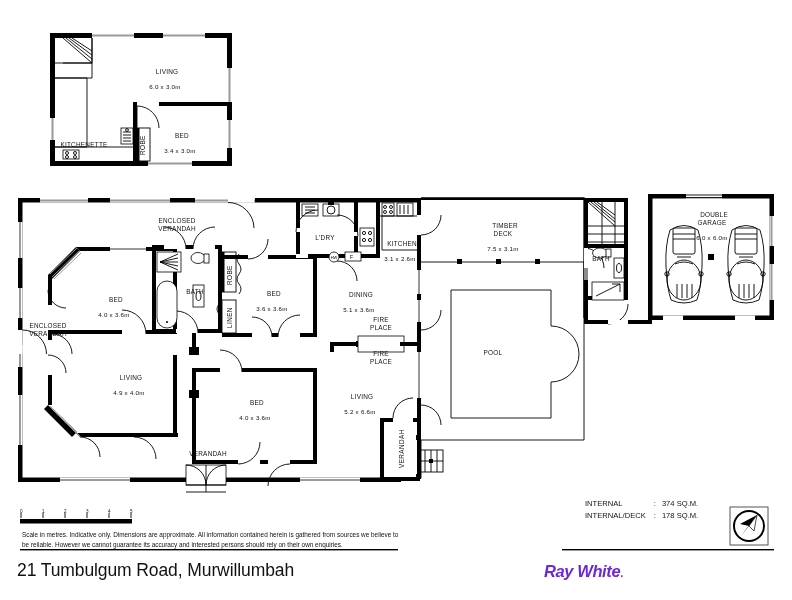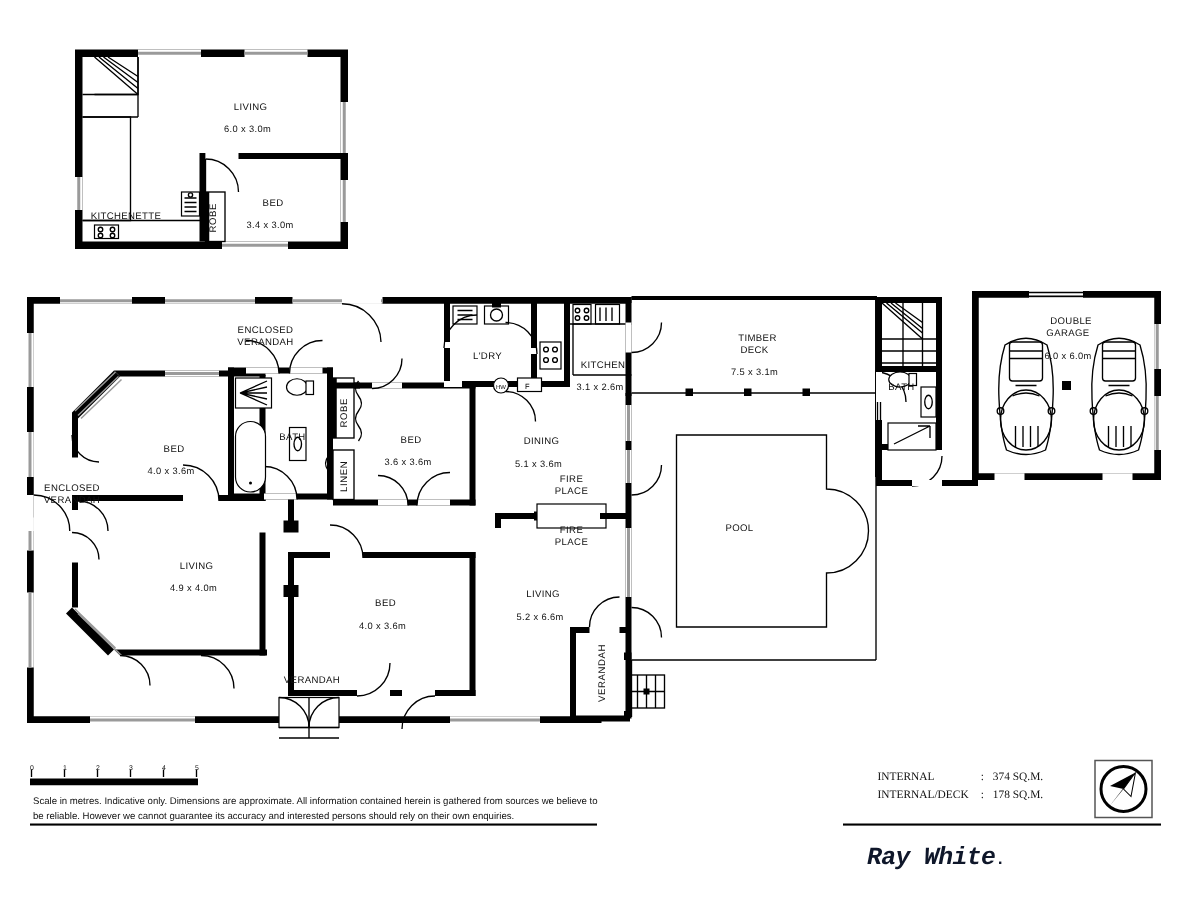--- a/index.html
+++ b/index.html
@@ -14,27 +14,27 @@
   .lbl{position:absolute;text-align:center;line-height:1.22;
        font-size:6.4px;letter-spacing:.25px;color:#111;white-space:pre;}
   .lbl.vert{writing-mode:vertical-rl;transform:rotate(180deg);letter-spacing:.4px;}
   .lbl .dim{display:block;font-size:6.2px;}
 
   
   .footer-disc{position:absolute;left:22px;top:530px;width:380px;
        font-size:6.4px;line-height:1.55;color:#111;}
   .addr{position:absolute;left:17px;top:560px;font-size:17.5px;
        letter-spacing:-.1px;color:#111;}
-  .areas{position:absolute;left:585px;top:512px;font-size:7.6px;
-       line-height:1.55;color:#111;font-family:Liberation Serif, serif;}
+  .areas{position:absolute;left:585px;top:498px;font-size:7.6px;
+       line-height:1.55;color:#111;}
   .areas table{border-collapse:collapse;font-size:7.6px;}
   .areas td{padding:0 2px 0 0;white-space:nowrap;}
   .areas td.colon{padding:0 6px;}
-  .brand{position:absolute;left:578px;top:562px;font-size:16.5px;
-       font-weight:bold;font-style:italic;color:#0f172a;letter-spacing:-.4px;font-family:Liberation Mono, monospace;}
+  .brand{position:absolute;left:544px;top:562px;font-size:16.5px;
+       font-weight:bold;font-style:italic;color:#6d28d9;letter-spacing:-.4px;}
   .brand .dot{font-style:normal;font-size:11px;}
   .scale-nums{position:absolute;left:20px;top:509px;width:110px;height:9px;}
   .scale-nums span{position:absolute;font-size:4.6px;color:#111;}
 </style>
 </head>
 <body>
 
 <div id="root">
 
 <svg class="plan" viewBox="0 0 792 600">
@@ -534,20 +534,21 @@
   <span style="left:0px;">0</span>
   <span style="left:22px;">1</span>
   <span style="left:44px;">2</span>
   <span style="left:66px;">3</span>
   <span style="left:88px;">4</span>
   <span style="left:110px;">5</span>
 </div>
 
 <div class="footer-disc">Scale in metres.  Indicative only.  Dimensions are approximate.  All information contained herein is gathered from sources we believe to be reliable.  However we cannot guarantee its accuracy and interested persons should rely on their own enquiries.</div>
 
+<div class="addr">21 Tumbulgum Road, Murwillumbah</div>
 
 <div class="areas">
   <table>
     <tbody>
           <tr>
       <td>INTERNAL</td>
       <td class="colon">:</td>
       <td>374 SQ.M.</td>
     </tr>
     <tr>

